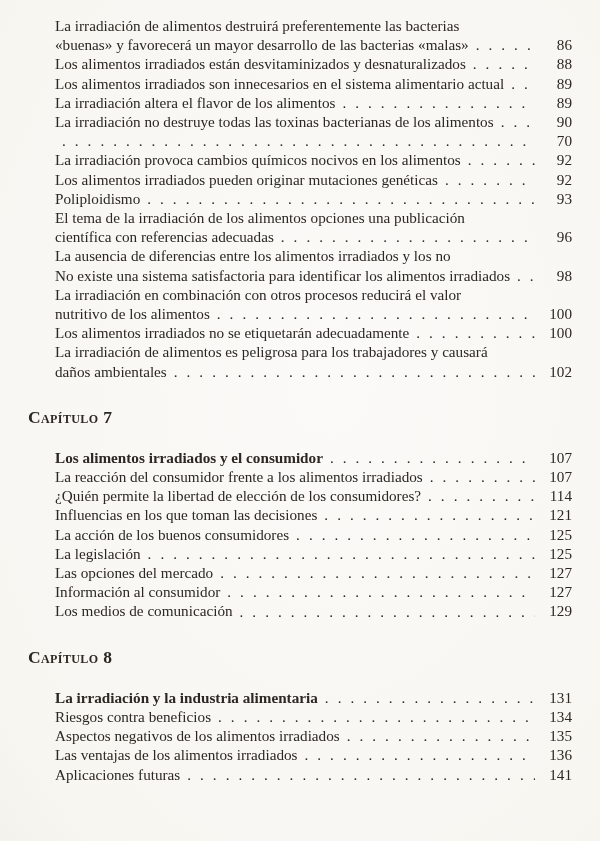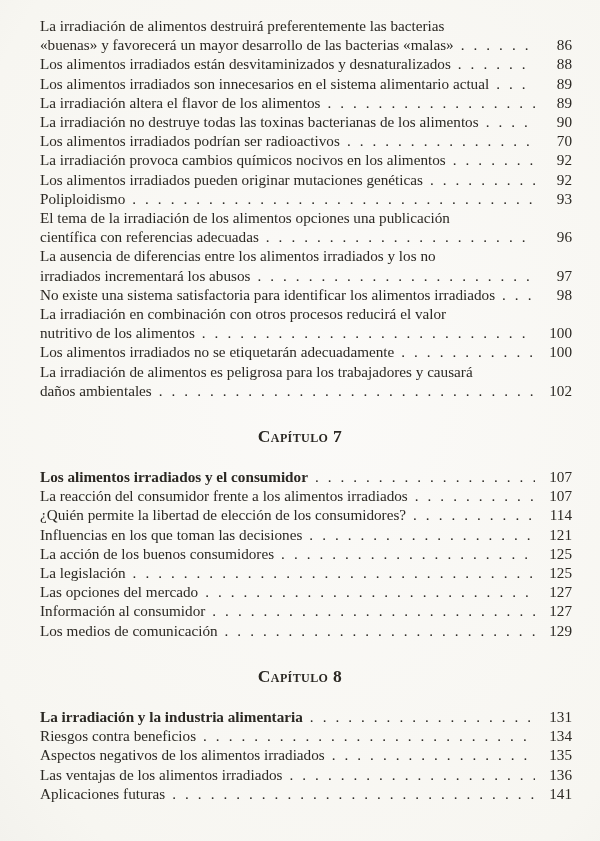--- a/index.html
+++ b/index.html
@@ -9,24 +9,24 @@
     height: 841px;
     margin: 0 auto;
     box-sizing: border-box;
     padding: 16px 28px 0 28px;
     background: radial-gradient(ellipse at 55% 45%, #fbfaf8 0%, #f7f6f1 85%, #f3f2ed 100%);
     color: #2b2823;
     font-family: "Liberation Serif", "DejaVu Serif", serif;
     overflow: hidden;
   }
   .toc { width: 100%; }
-  .entries { margin-left: 12px; }
+  .entries { margin-left: 27px; }
   .entry { font-size: 15.2px; line-height: 19.2px; }
   .entry-line { white-space: nowrap; }
-  .entry-row { display: flex; align-items: flex-start; }
+  .entry-row { display: flex; align-items: flex-end; }
   .entry-title { flex: 0 0 auto; white-space: nowrap; }
   .entry.bold .entry-title { font-weight: bold; }
   .dot-leader {
     flex: 1 1 auto;
     min-width: 0;
     overflow: hidden;
     margin: 0 10px 0 7px;
     height: 19.2px;
   }
   .dot-leader::after {
@@ -40,21 +40,20 @@
     text-align: right;
     white-space: nowrap;
   }
   .chapter-heading {
     font-size: 17.5px;
     line-height: 22px;
     font-weight: bold;
     font-variant: small-caps;
     letter-spacing: 0.4px;
     margin: 25px 0 20px 0;
-    text-align: center;
   }
   .toc > .entries:first-child { margin-top: 0; }
 </style>
 </head>
 <body>
 
 <div class="book-page">
   <div class="toc">
       <div class="entries">
         <div class="entry">
@@ -88,21 +87,20 @@
         </div>
         <div class="entry">
           <div class="entry-row">
             <span class="entry-title">La irradiación no destruye todas las toxinas bacterianas de los alimentos</span>
             <span class="dot-leader"></span>
             <span class="page-number">90</span>
           </div>
         </div>
         <div class="entry">
           <div class="entry-row">
-            <span class="entry-title">Los alimentos irradiados podrían ser radioactivos</span>
             <span class="dot-leader"></span>
             <span class="page-number">70</span>
           </div>
         </div>
         <div class="entry">
           <div class="entry-row">
             <span class="entry-title">La irradiación provoca cambios químicos nocivos en los alimentos</span>
             <span class="dot-leader"></span>
             <span class="page-number">92</span>
           </div>
@@ -124,25 +122,20 @@
         <div class="entry">
           <div class="entry-line">El tema de la irradiación de los alimentos opciones una publicación</div>
           <div class="entry-row">
             <span class="entry-title">científica con referencias adecuadas</span>
             <span class="dot-leader"></span>
             <span class="page-number">96</span>
           </div>
         </div>
         <div class="entry">
           <div class="entry-line">La ausencia de diferencias entre los alimentos irradiados y los no</div>
-          <div class="entry-row">
-            <span class="entry-title">irradiados incrementará los abusos</span>
-            <span class="dot-leader"></span>
-            <span class="page-number">97</span>
-          </div>
         </div>
         <div class="entry">
           <div class="entry-row">
             <span class="entry-title">No existe una sistema satisfactoria para identificar los alimentos irradiados</span>
             <span class="dot-leader"></span>
             <span class="page-number">98</span>
           </div>
         </div>
         <div class="entry">
           <div class="entry-line">La irradiación en combinación con otros procesos reducirá el valor</div>

